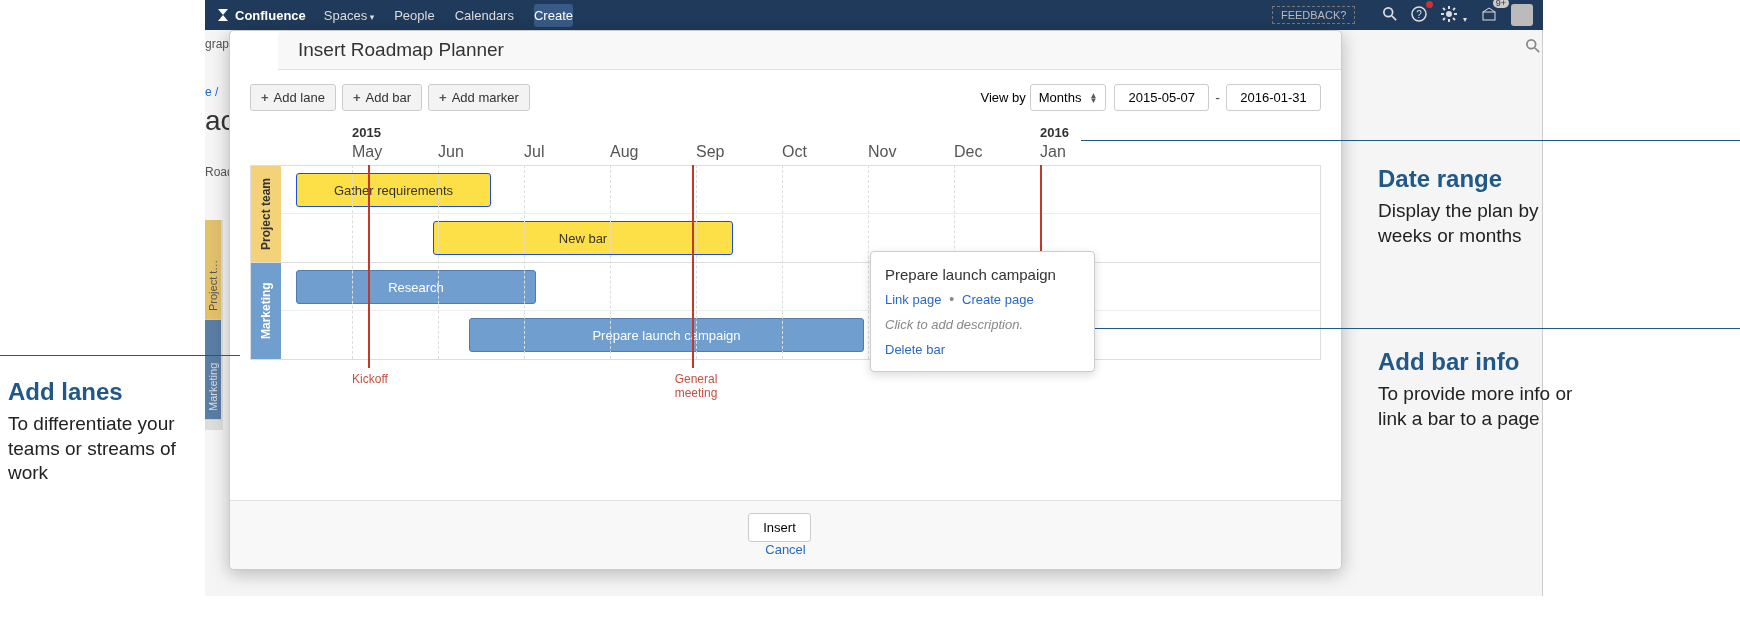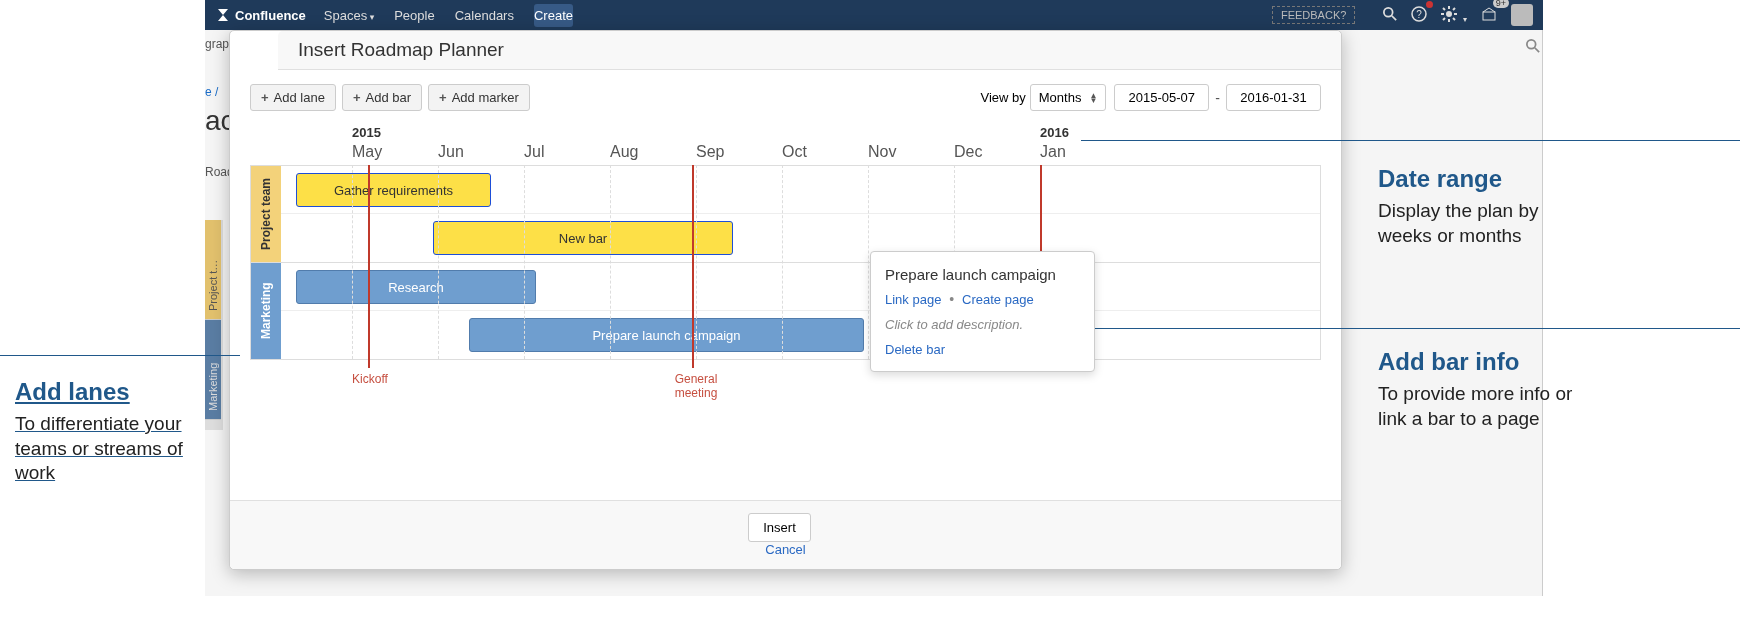--- a/index.html
+++ b/index.html
@@ -257,21 +257,21 @@
       <div class="del">Delete bar</div>
     </div>
   </div>
 
   <div class="modal-foot">
     <button class="btn-primary">Insert</button>
     <span class="btn-link">Cancel</span>
   </div>
 </div>
 
-<div class="ann" style="left:15px; top:378px; width:190px;text-decoration:underline;">
+<div class="ann" style="left:8px; top:378px; width:190px;">
   <h3>Add lanes</h3>
   <p>To differentiate your teams or streams of work</p>
 </div>
 <div class="ann-line" style="left:0; top:355px; width:240px;"></div>
 
 <div class="ann" style="left:1378px; top:165px; width:200px;">
   <h3>Date range</h3>
   <p>Display the plan by weeks or months</p>
 </div>
 <div class="ann-line" style="left:1081px; top:140px; width:659px;"></div>

